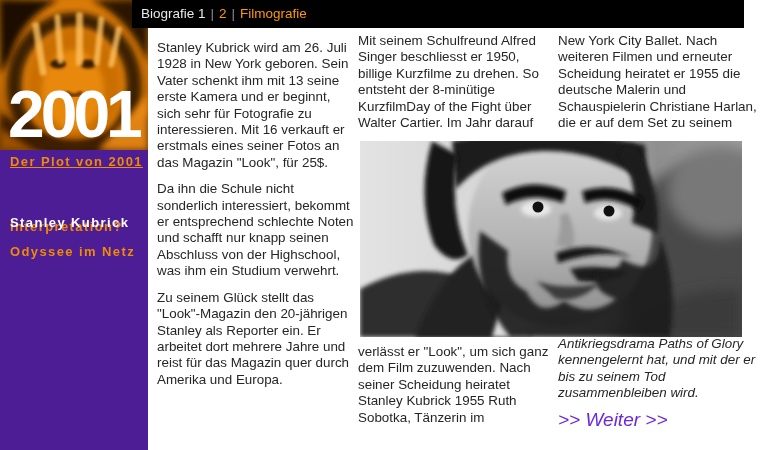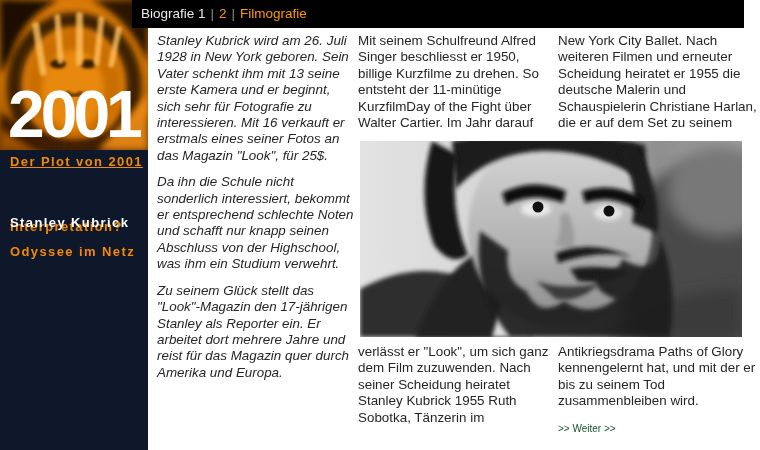--- a/index.html
+++ b/index.html
@@ -1,21 +1,21 @@
 <!DOCTYPE html>
 <html><head>
 <meta charset="utf-8">
 <style>
   html,body { margin:0; padding:0; background:#ffffff; }
   .page {
     position:relative; width:760px; height:450px; overflow:hidden;
     background:#ffffff; font-family:"Liberation Sans", sans-serif;
   }
   
-  .sidebar { position:absolute; left:0; top:0; width:148px; height:450px; background:#0f172a; }
+  .sidebar { position:absolute; left:0; top:0; width:148px; height:450px; background:#4c1d95; }
   .hero { position:absolute; left:0; top:0; width:148px; height:150px; overflow:hidden; }
   .logo {
     position:absolute; left:8px; top:82px; width:140px;
     font-size:66px; line-height:64px; font-weight:bold; letter-spacing:-4px;
     color:#ffffff; white-space:nowrap;
   }
   .nav-item {
     position:absolute; left:10px; display:block;
     font-size:13px; line-height:14px; font-weight:bold; letter-spacing:1.4px;
     color:#f28a05; text-decoration:none; white-space:nowrap; cursor:pointer;
@@ -27,27 +27,27 @@
   .topbar {
     position:absolute; left:132px; top:0; width:612px; height:28px;
     background:#000000; color:#e9e9e9; font-size:13.5px; line-height:28px;
     padding-left:9px; box-sizing:border-box; white-space:nowrap;
   }
   .topbar .sep { color:#8c8c8c; padding:0 5px; }
   .olink { color:#ff9900; text-decoration:none; cursor:pointer; }
   
   .col { position:absolute; font-size:13.4px; line-height:16.4px; color:#262626; }
   .col p { margin:0 0 10px 0; white-space:pre; }
-  .col1  { left:157px; top:33px;  width:198px;font-style:italic; }
+  .col1  { left:157px; top:40px;  width:198px; }
   .col2t { left:358px; top:33px;  width:196px; }
   .col3t { left:558px; top:33px;  width:200px; }
   .col2b { left:358px; top:344px; width:196px; }
-  .col3b { left:558px; top:344px; width:200px; }
+  .col3b { left:558px; top:336px; width:200px;font-style:italic; }
   .weiter {
-    display:inline-block; color:#14532d; font-size:10px; line-height:16.4px;
+    display:inline-block; color:#6d28d9; font-size:19px; line-height:16.4px;
     text-decoration:none; cursor:pointer; white-space:nowrap;
   }
   
   .photo { position:absolute; left:360px; top:141px; width:382px; height:196px; overflow:hidden; }
   .photo svg, .hero svg { display:block; }
 </style>
 </head>
 <body>
 
 <div class="page">
@@ -116,32 +116,32 @@
 interessieren. Mit 16 verkauft er
 erstmals eines seiner Fotos an
 das Magazin "Look", für 25$.</p>
       <p>Da ihn die Schule nicht
 sonderlich interessiert, bekommt
 er entsprechend schlechte Noten
 und schafft nur knapp seinen
 Abschluss von der Highschool,
 was ihm ein Studium verwehrt.</p>
       <p>Zu seinem Glück stellt das
-"Look"-Magazin den 17-jährigen
+"Look"-Magazin den 20-jährigen
 Stanley als Reporter ein. Er
 arbeitet dort mehrere Jahre und
 reist für das Magazin quer durch
 Amerika und Europa.</p>
     </div>
 
     <div class="col col2t">
       <p>Mit seinem Schulfreund Alfred
 Singer beschliesst er 1950,
 billige Kurzfilme zu drehen. So
-entsteht der 11-minütige
+entsteht der 8-minütige
 KurzfilmDay of the Fight über
 Walter Cartier. Im Jahr darauf</p>
     </div>
 
     <div class="col col3t">
       <p>New York City Ballet. Nach
 weiteren Filmen und erneuter
 Scheidung heiratet er 1955 die
 deutsche Malerin und
 Schauspielerin Christiane Harlan,

